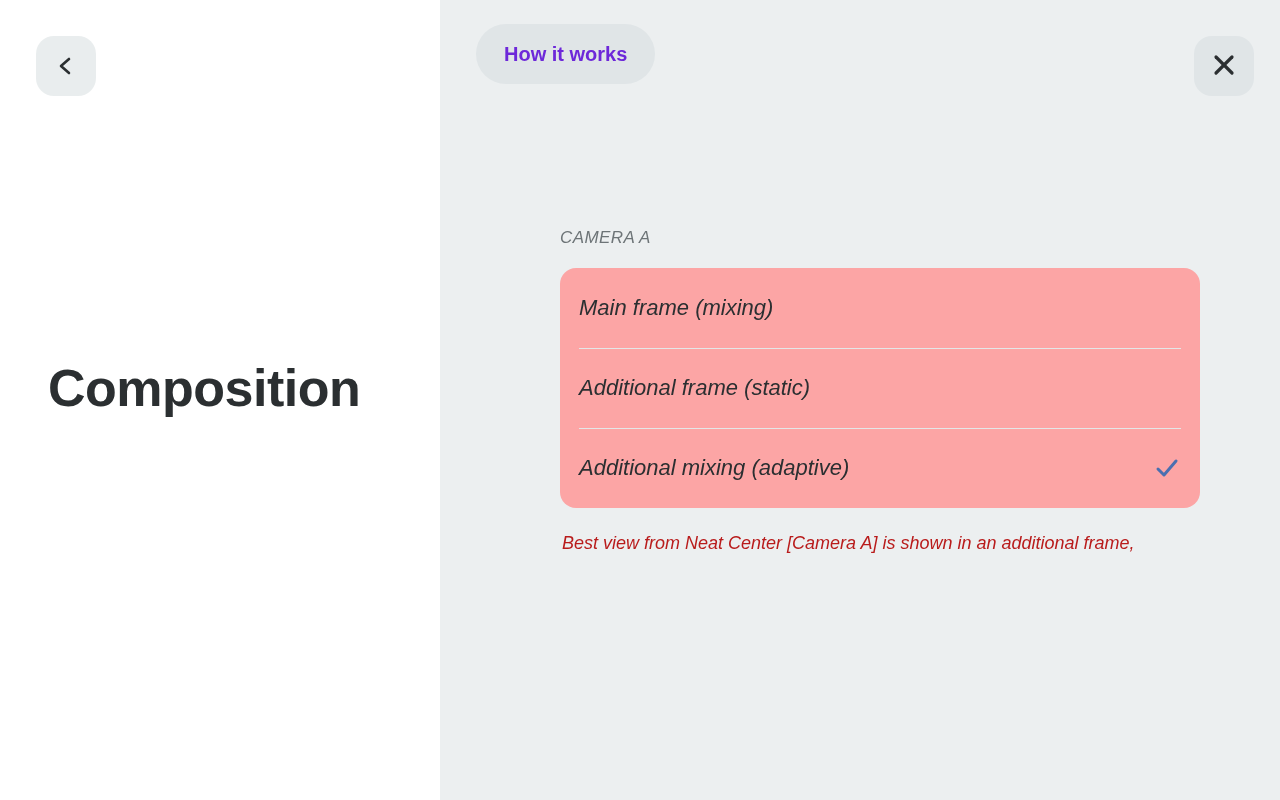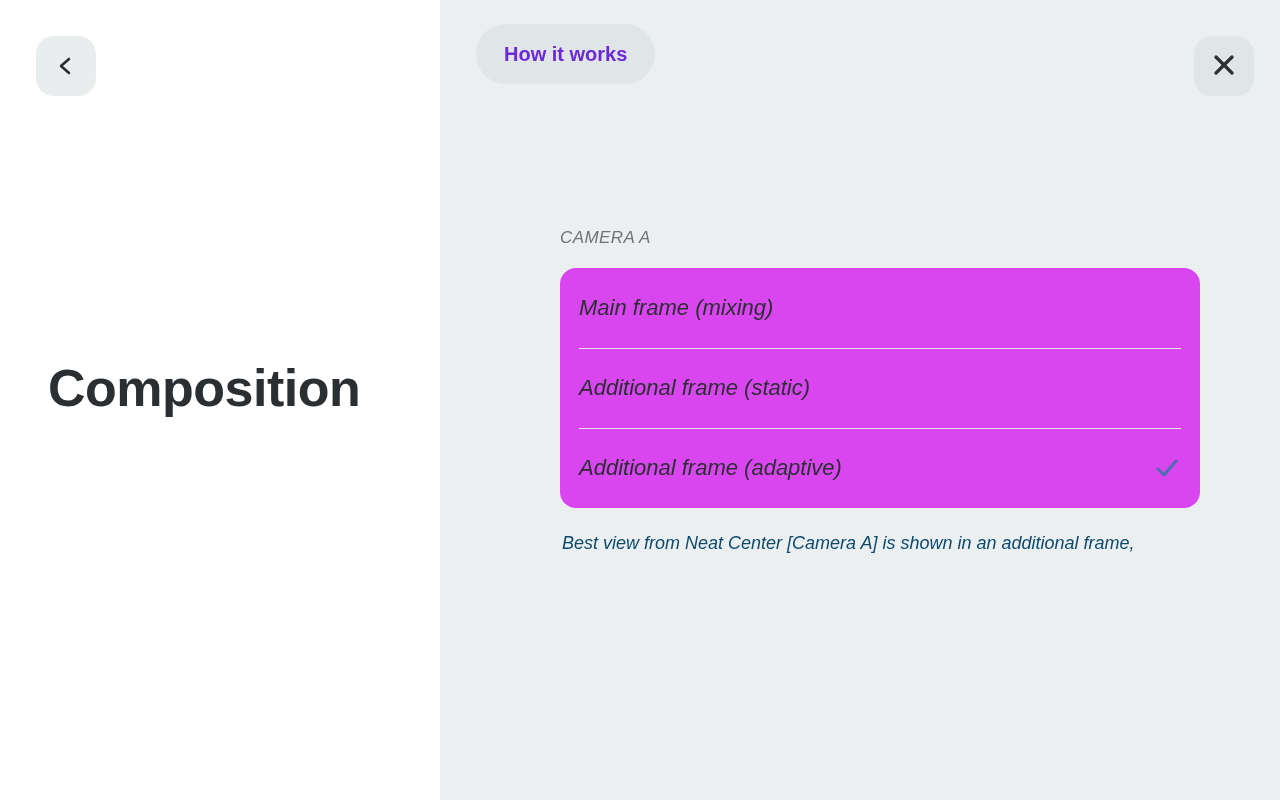--- a/index.html
+++ b/index.html
@@ -100,21 +100,21 @@
     font-style: italic;
   }
   .section-label {
     font-size: 17px;
     color: #6d7477;
     letter-spacing: 0.4px;
     margin-bottom: 20px;
     padding-left: 0px;
   }
   .option-card {
-    background: #d946ef;
+    background: #fca5a5;
     border-radius: 16px;
     overflow: hidden;
   }
   .option-row {
     position: relative;
     height: 80px;
     display: flex;
     align-items: center;
     padding: 0 20px 0 19px;
     cursor: pointer;
@@ -140,21 +140,21 @@
     align-items: center;
     justify-content: center;
   }
   .check-hidden { visibility: hidden; }
 
   .description {
     margin-top: 20px;
     padding: 0 2px;
     font-size: 18px;
     line-height: 30px;
-    color: #0c4a6e;
+    color: #b91c1c;
     max-width: 600px;
   }
 </style>
 </head>
 <body>
 
 <div class="screen">
 
   <div class="left-pane">
     <button class="back-button">
@@ -196,21 +196,21 @@
         <div class="option-row">
           <span class="option-label">Additional frame (static)</span>
           <span class="check-icon check-hidden">
             <svg width="26" height="26" viewBox="0 0 26 26">
               <polyline points="4,14 10,20 22,6" fill="none" stroke="#4a6fb0" stroke-width="3" stroke-linecap="round" stroke-linejoin="round"></polyline>
             </svg>
           </span>
         </div>
 
         <div class="option-row">
-          <span class="option-label">Additional frame (adaptive)</span>
+          <span class="option-label">Additional mixing (adaptive)</span>
           <span class="check-icon">
             <svg width="26" height="26" viewBox="0 0 26 26">
               <polyline points="4,14 10,20 22,6" fill="none" stroke="#4a6fb0" stroke-width="3" stroke-linecap="round" stroke-linejoin="round"></polyline>
             </svg>
           </span>
         </div>
 
       </div>
 
       <div class="description">

